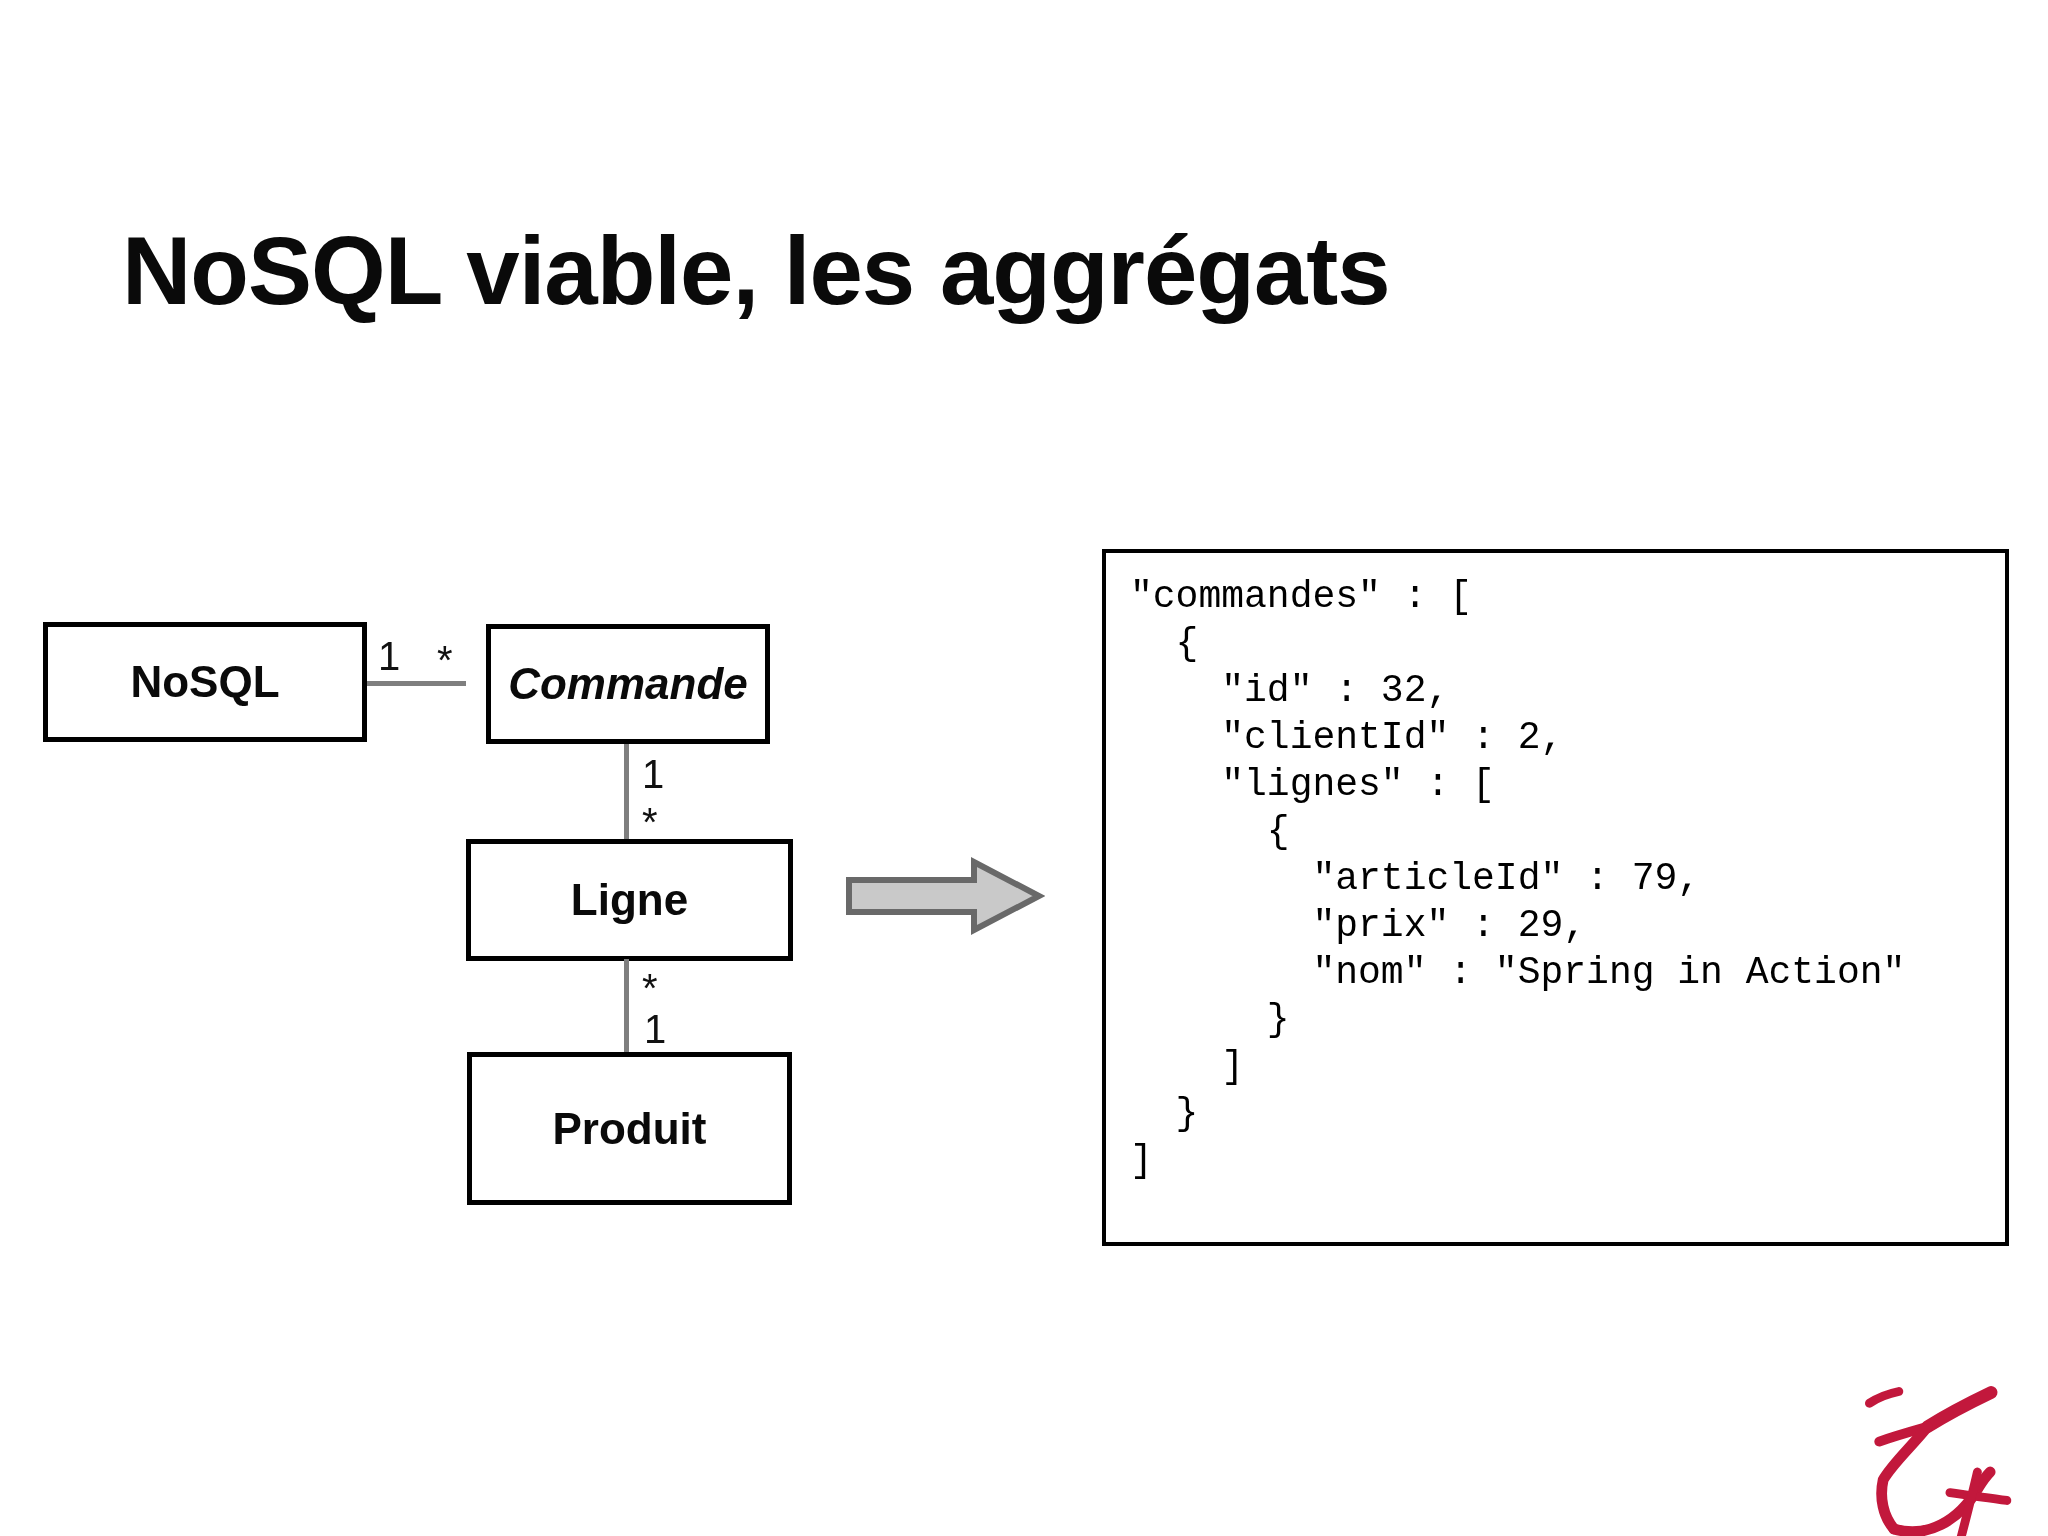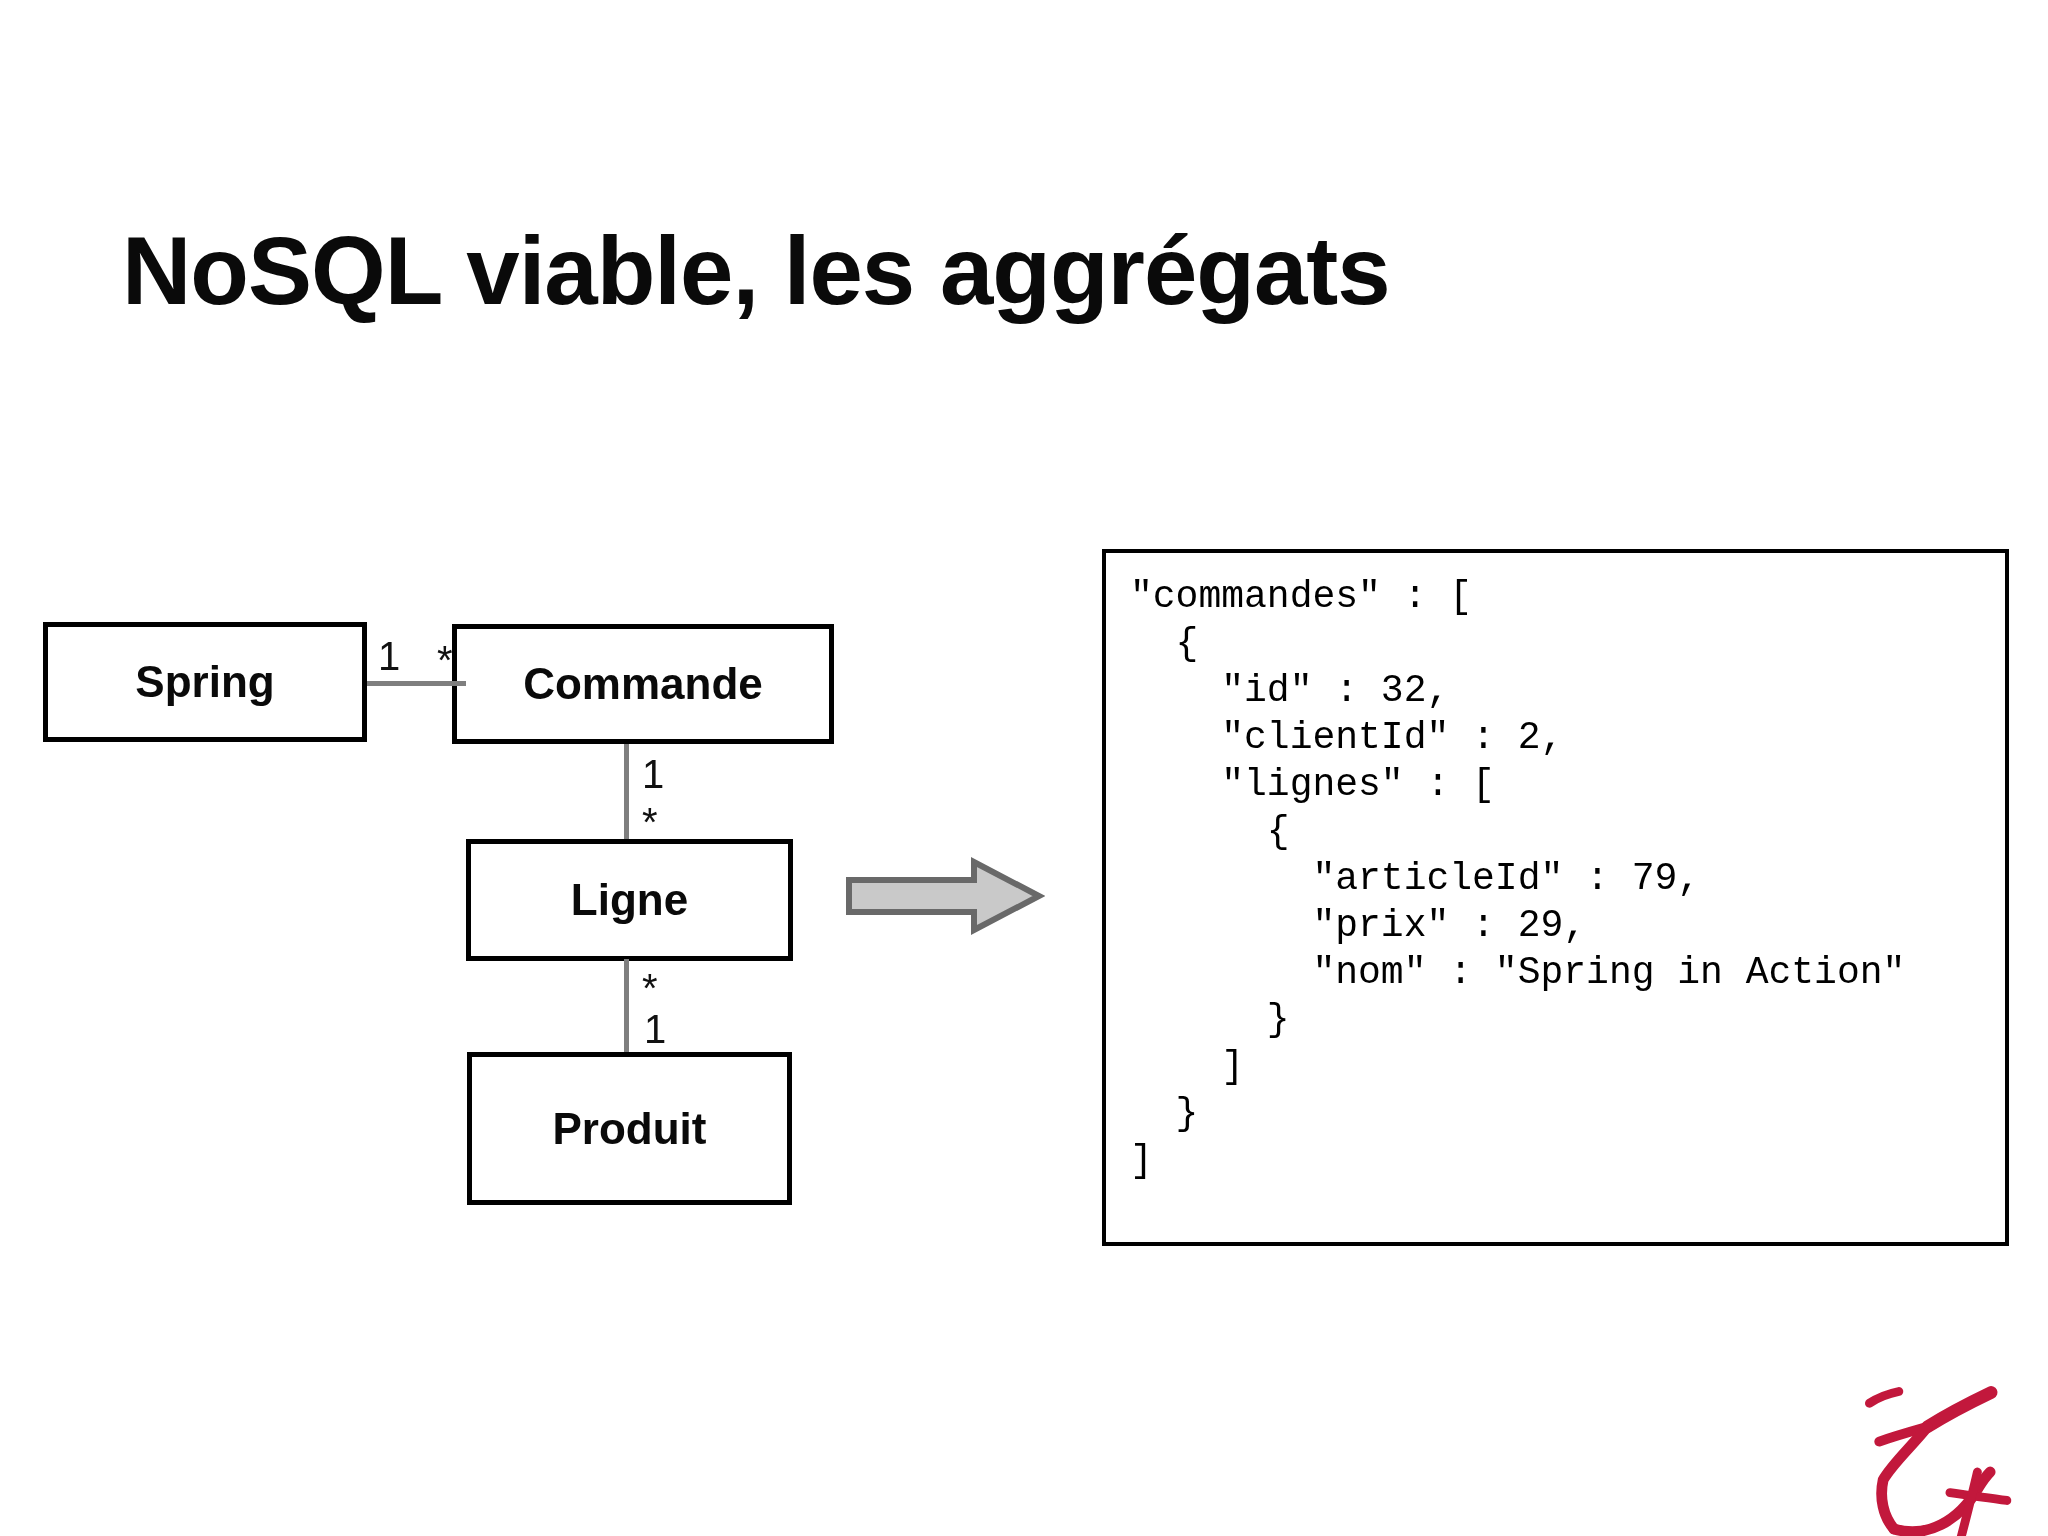--- a/index.html
+++ b/index.html
@@ -27,21 +27,21 @@
     background:#ffffff;
     border:5px solid #000000;
     display:flex;
     align-items:center;
     justify-content:center;
     font-size:44px;
     font-weight:bold;
     color:#0a0a0a;
   }
   .box-client  {left:43px;  top:578px;  width:324px; height:120px;}
-  .box-commande{left:452px; top:580px;  width:382px; height:120px;}
+  .box-commande{left:486px; top:580px;  width:284px; height:120px;font-style:italic;}
   .box-ligne   {left:466px; top:795px;  width:327px; height:122px;}
   .box-produit {left:467px; top:1008px; width:325px; height:153px;}
   .connector{
     position:absolute;
     background:#7f7f7f;
   }
   .conn-h{left:367px;top:637px;width:99px;height:5px;}
   .conn-v1{left:624px;top:700px;width:5px;height:95px;}
   .conn-v2{left:624px;top:915px;width:5px;height:93px;}
   .cardinality{
@@ -85,21 +85,21 @@
   }
 </style>
 </head>
 <body>
 
 <div class="slide">
 
   <div class="slide-title">NoSQL viable, les aggrégats</div>
 
   <div class="entity-box box-client">
-    <span>Spring</span>
+    <span>NoSQL</span>
   </div>
   <div class="entity-box box-commande">
     <span>Commande</span>
   </div>
   <div class="entity-box box-ligne">
     <span>Ligne</span>
   </div>
   <div class="entity-box box-produit">
     <span>Produit</span>
   </div>

